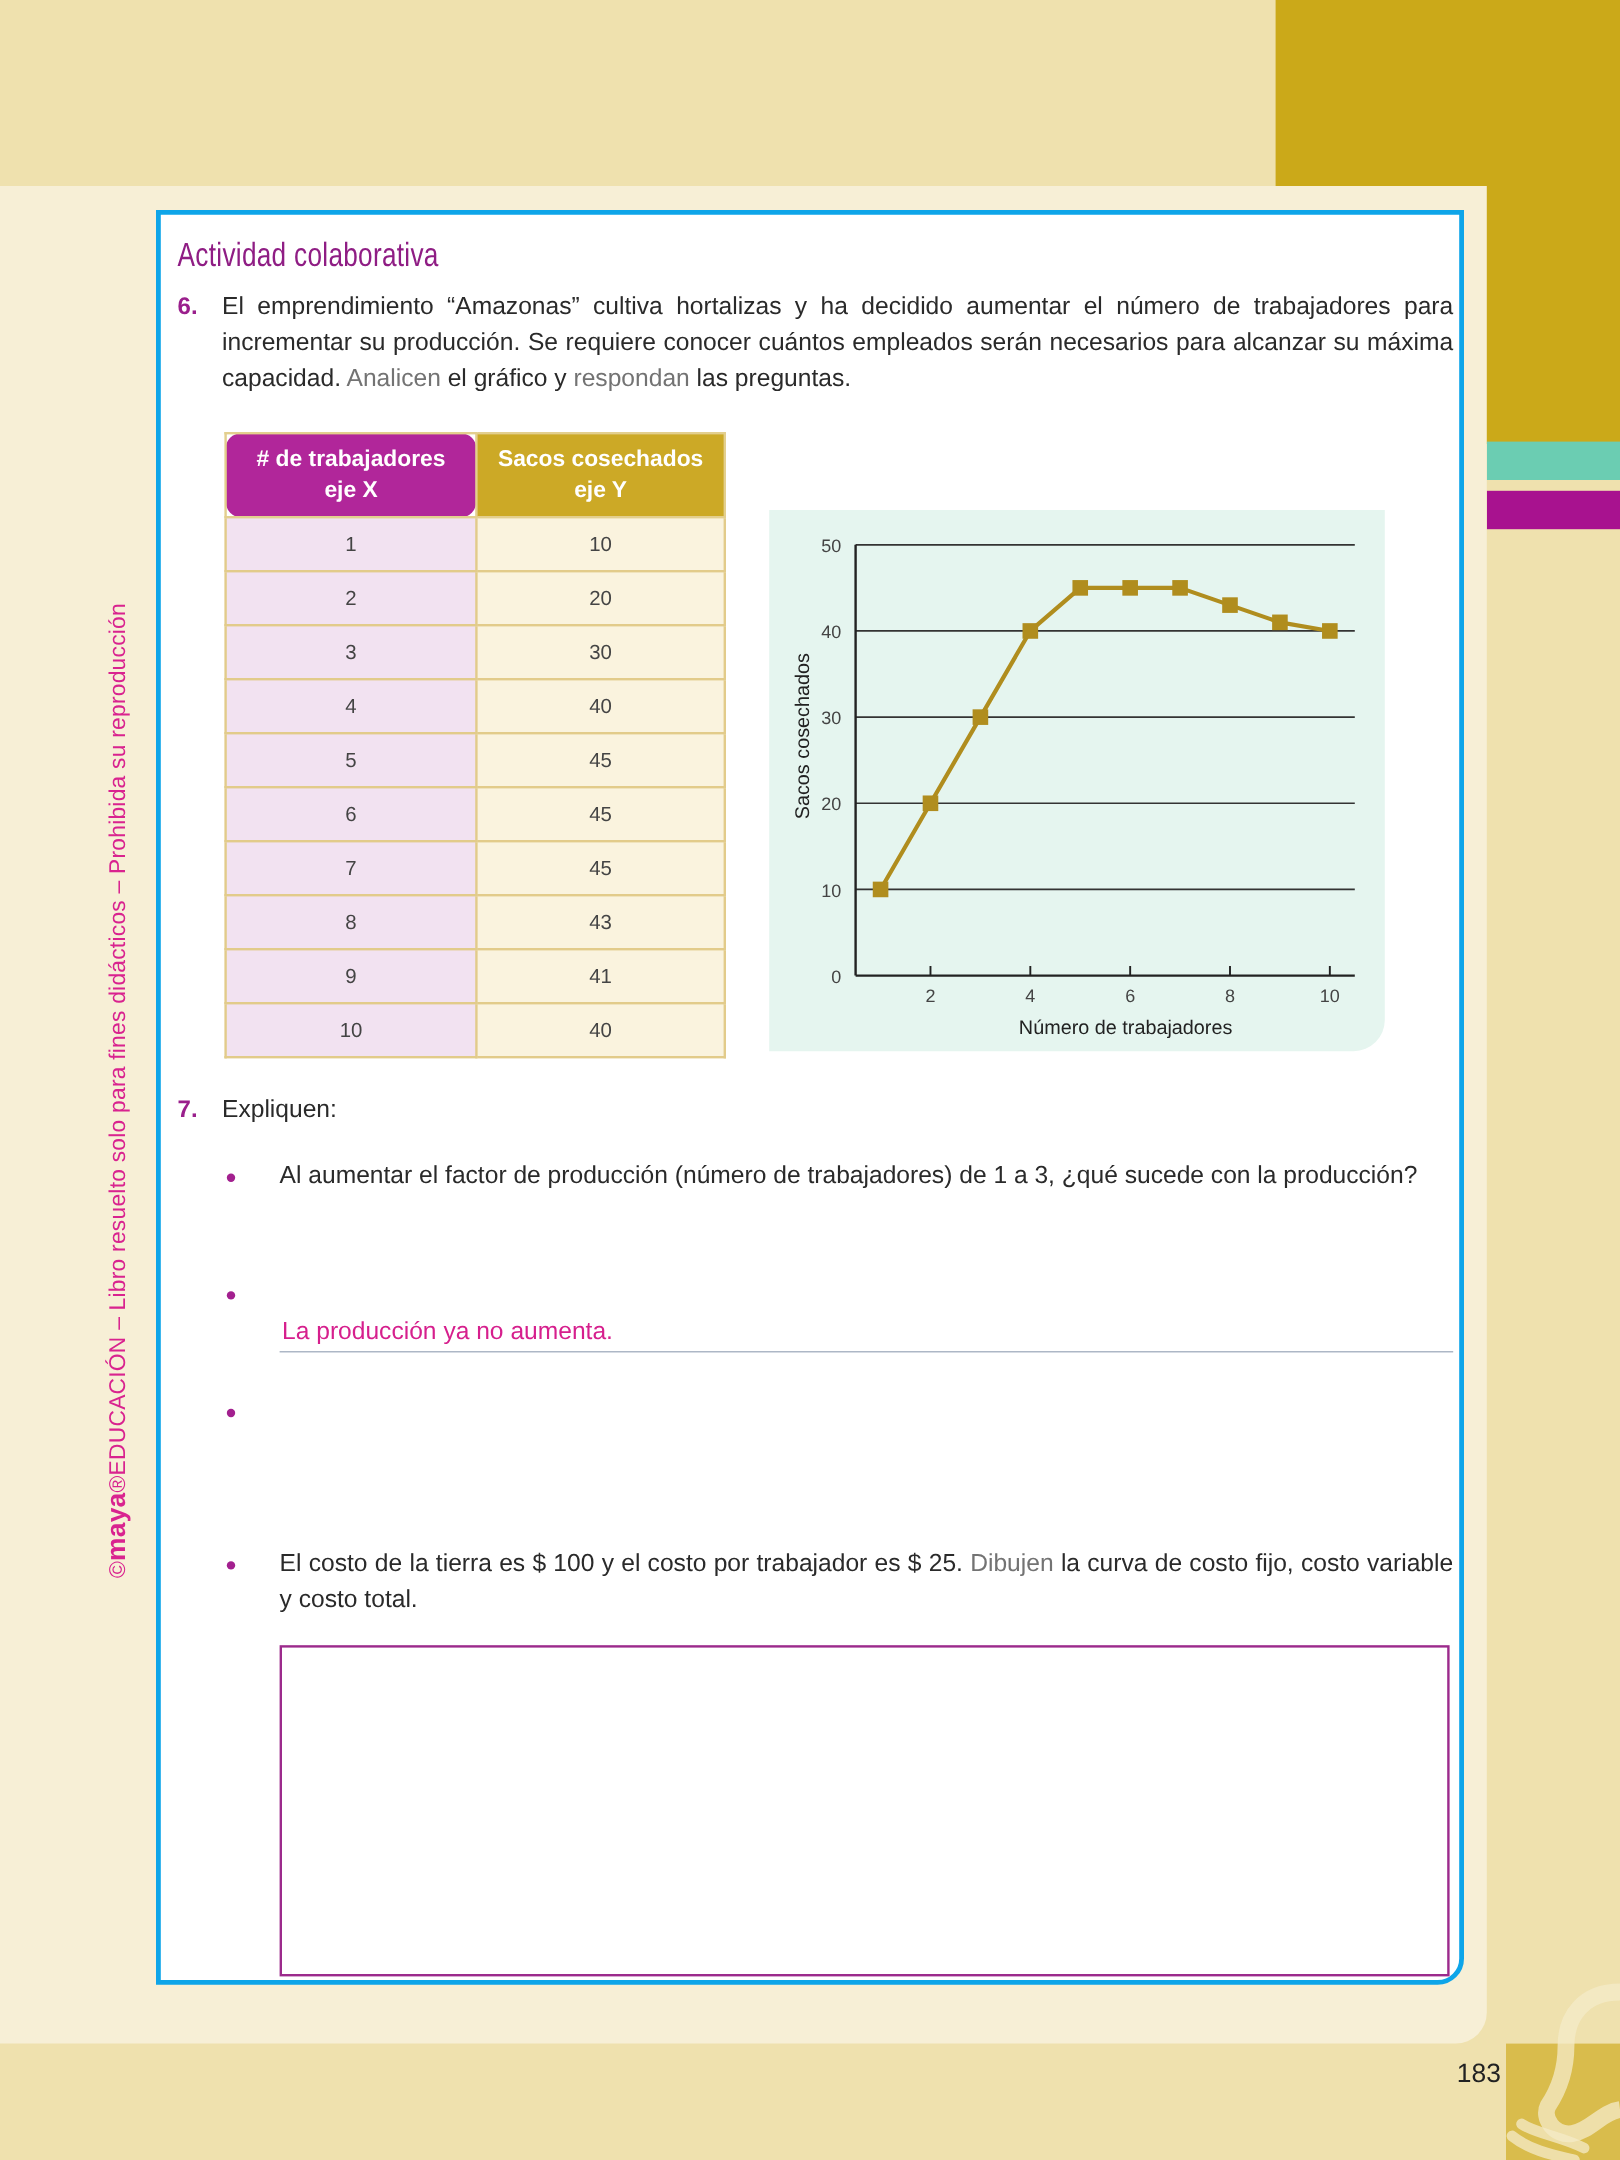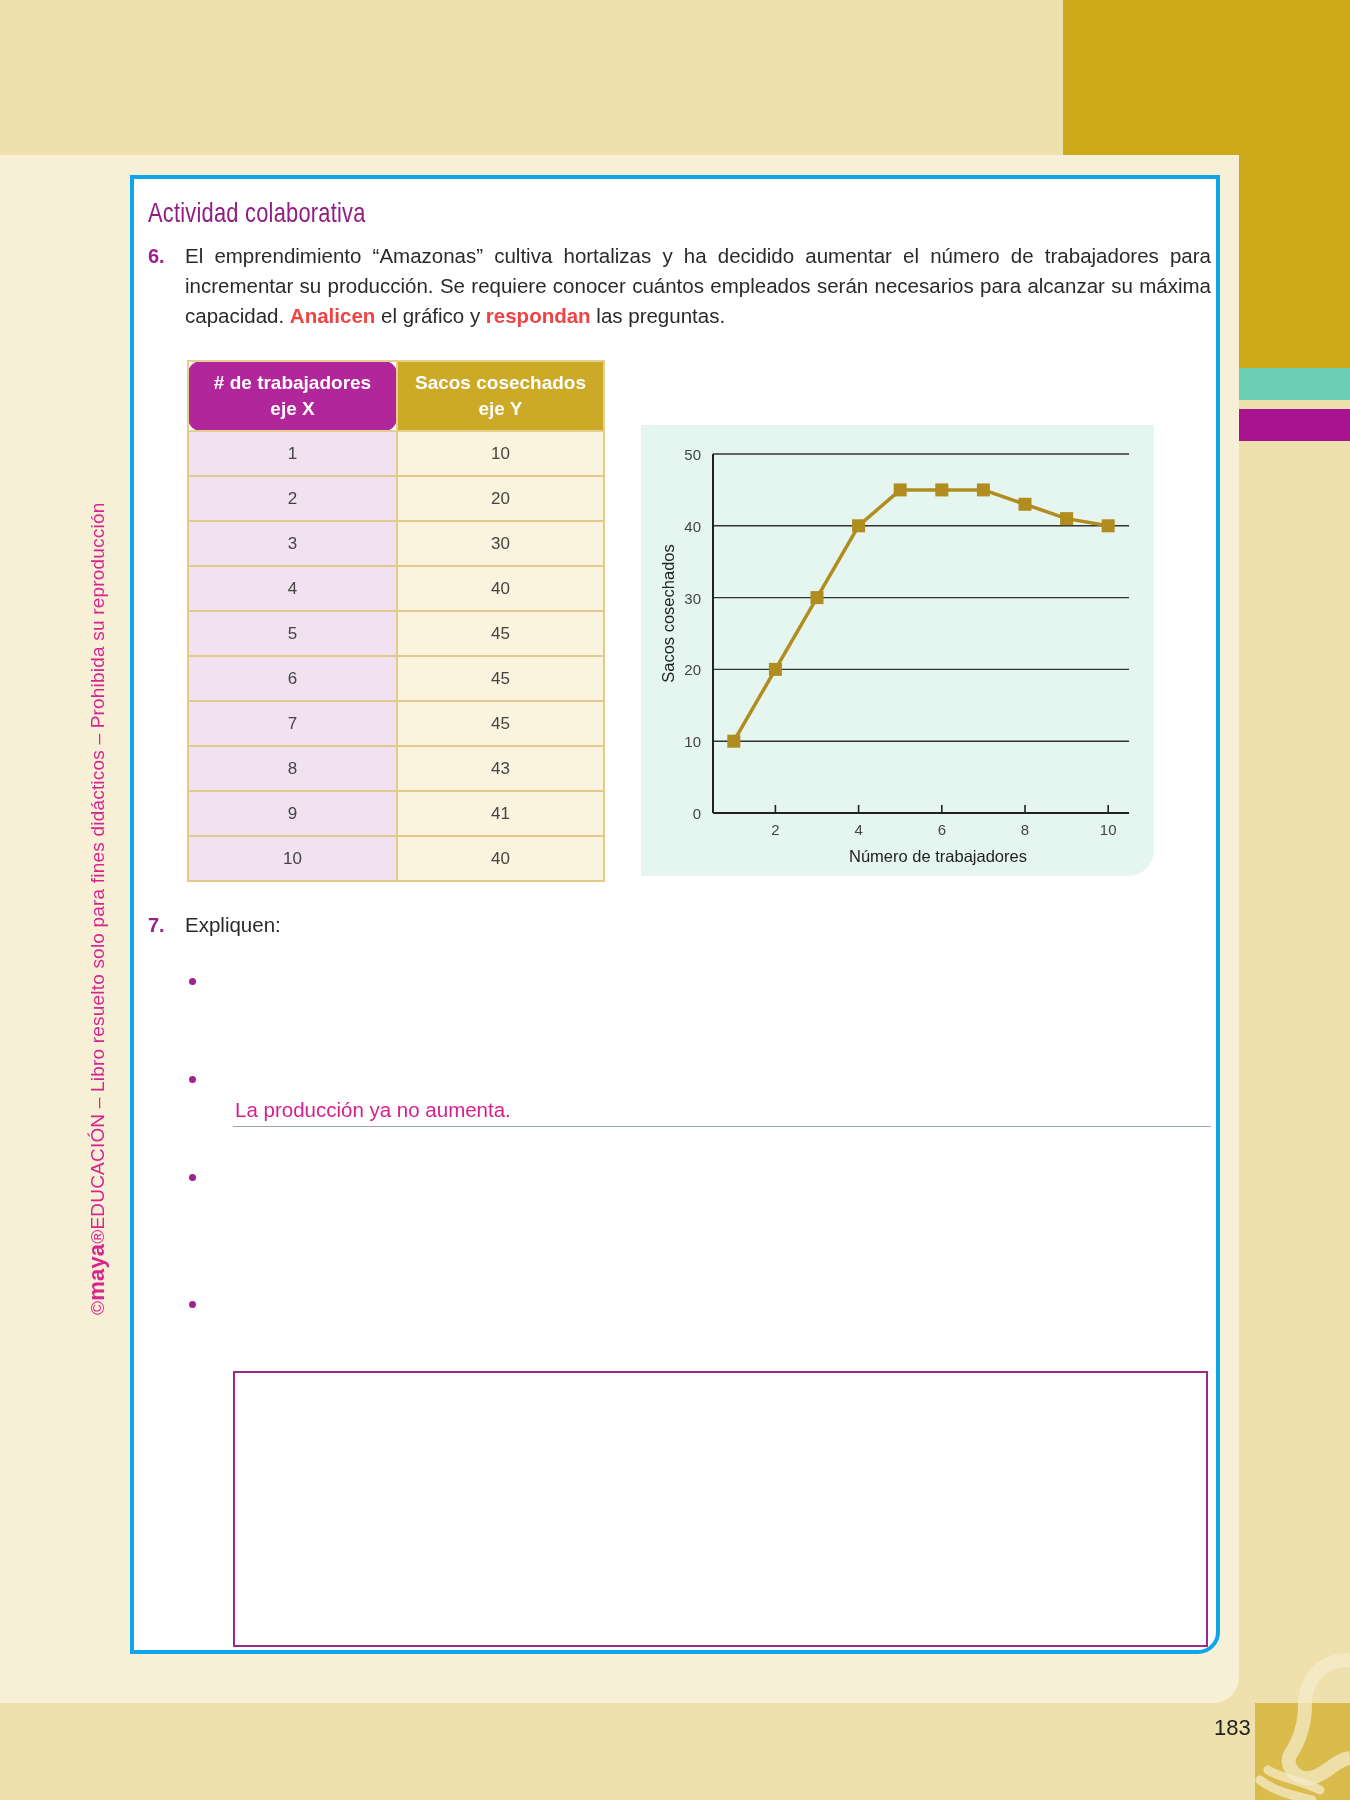--- a/index.html
+++ b/index.html
@@ -15,21 +15,21 @@
 
   .side-text { position: absolute; left: 84px; top: 1315px; transform: rotate(-90deg); transform-origin: left top; white-space: nowrap; color: #d9238f; font-family: "Liberation Sans", sans-serif; font-size: 19px; letter-spacing: 0.2px; }
   .side-text .brand { font-weight: bold; font-size: 22px; }
 
   .content-box { position: absolute; left: 130px; top: 175px; width: 1090px; height: 1479px; background: #ffffff; border: 4px solid #0ea5e9; border-bottom-right-radius: 22px; }
 
   .section-title { position: absolute; left: 14px; top: 18px; color: #8f1d84; font-family: "Liberation Sans Narrow", "Liberation Sans", sans-serif; font-size: 28px; transform: scaleX(0.78); transform-origin: left top; letter-spacing: 0.3px; }
 
   .q-num { position: absolute; color: #9a1f8c; font-weight: bold; font-size: 20px; }
   .q-text { position: absolute; font-size: 20.5px; line-height: 30px; color: #2a2a2a; text-align: justify; }
-  .q-text b { font-weight: bold; color: #ef4444; }
+  .q-text b { font-weight: normal; color: #737373; }
 
   
   .data-table { position: absolute; left: 53px; top: 181px; width: 418px; border-collapse: collapse; font-size: 17px; }
   .data-table th { height: 70px; color: #fff; font-weight: bold; font-size: 19px; line-height: 26px; text-align: center; border: 2px solid #e3cf8e; }
   .data-table th.col-x { background: #b1269a; width: 209px; border-radius: 13px; }
   .data-table th.col-y { background: #cca926; }
   .data-table td { height: 45px; text-align: center; color: #444; border: 2px solid #e2cb8a; }
   .data-table td.cx { background: #f2e2f1; }
   .data-table td.cy { background: #faf3de; }
 
@@ -165,24 +165,26 @@
         <rect x="377.5" y="72.75999999999999" width="13" height="13" fill="#b08d1e"></rect>
         <rect x="419.09999999999997" y="87.12" width="13" height="13" fill="#b08d1e"></rect>
         <rect x="460.7" y="94.30000000000001" width="13" height="13" fill="#b08d1e"></rect>
       </svg>
   </div>
 
   <div class="q-num" style="left:14px; top:735px;">7.</div>
   <div class="q-text" style="left:51px; top:731px;"><span>Expliquen</span><span>:</span></div>
 
   <div class="bullet" style="left:55px; top:799px;"></div>
+  <div class="q-text" style="left:99px; top:786px; width:978px;">Al aumentar el factor de producción (número de trabajadores) de 1 a 3, ¿qué sucede con la producción?</div>
 
   <div class="bullet" style="left:55px; top:897px;"></div>
   <div class="answer" style="top:916px;">La producción ya no aumenta.</div>
 
   <div class="bullet" style="left:55px; top:995px;"></div>
 
   <div class="bullet" style="left:55px; top:1122px;"></div>
+  <div class="q-text" style="left:99px; top:1109px; width:978px;"><span>El costo de la tierra es $ 100 y el costo por trabajador es $ 25. </span><b>Dibujen</b><span> la curva de costo fijo, costo variable y costo total.</span></div>
 
   <div class="draw-box"></div>
 </div>
 
 <div class="page-number">183</div>
 
 </body></html>

